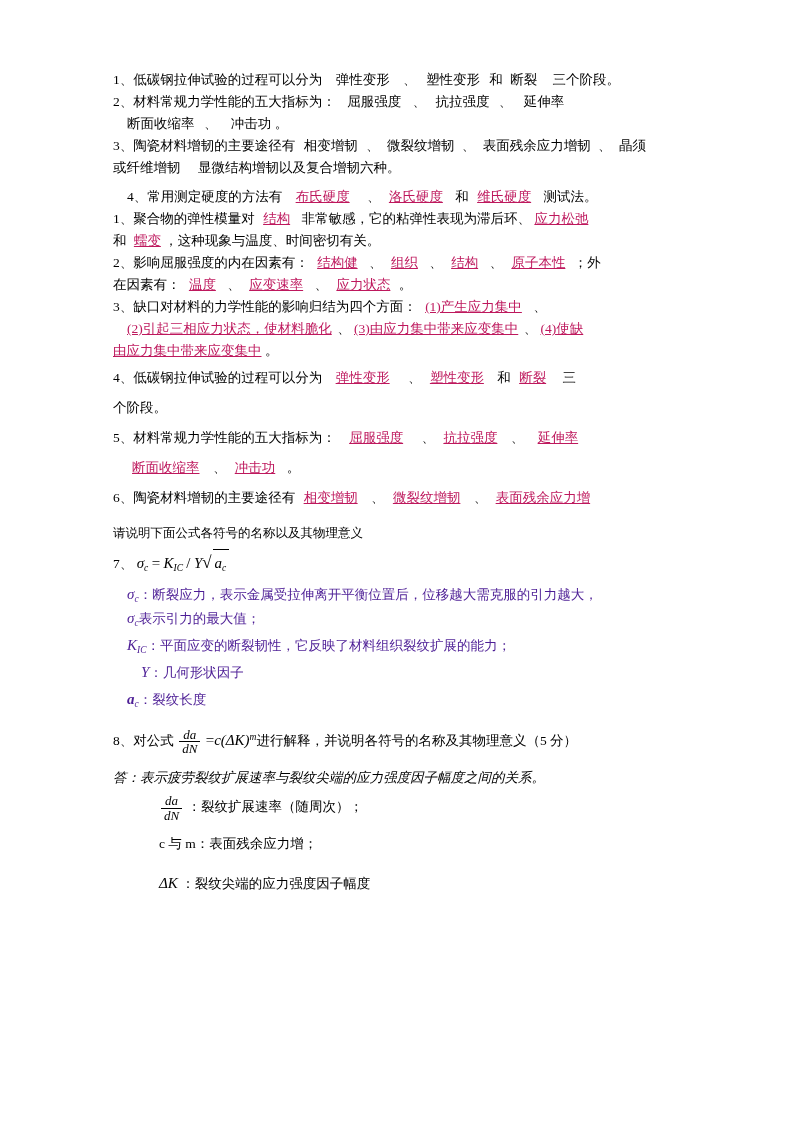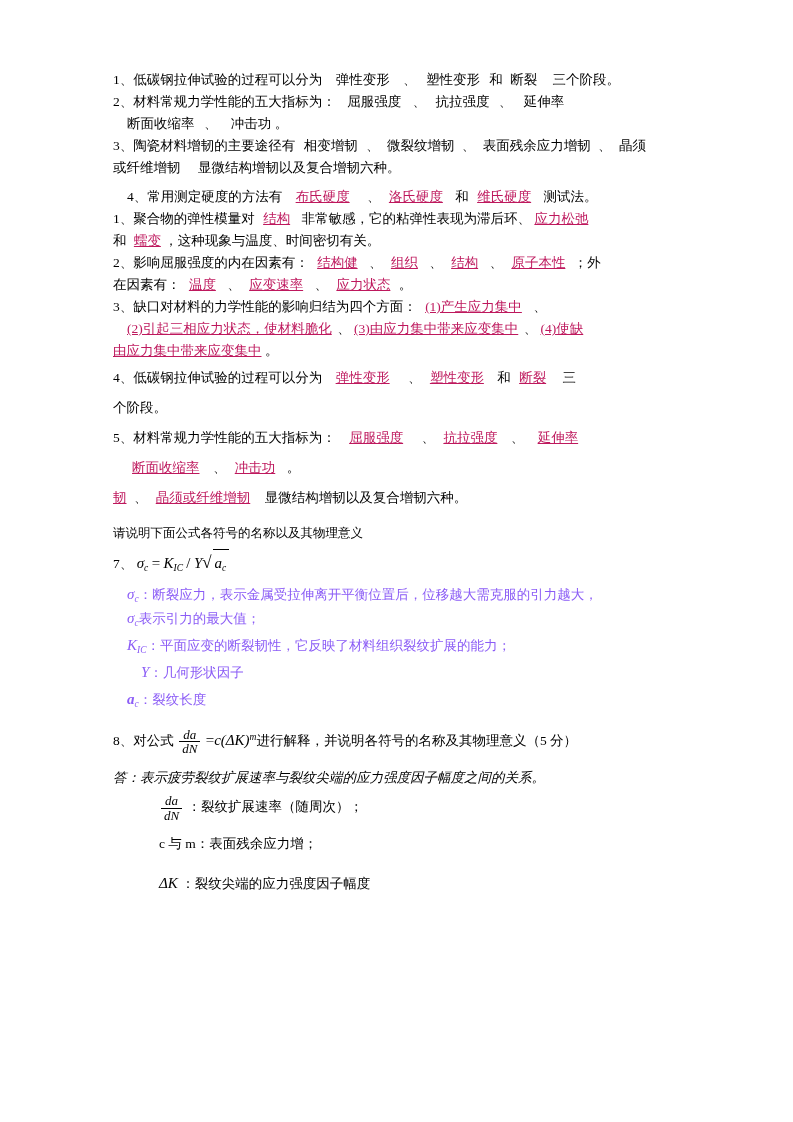--- a/index.html
+++ b/index.html
@@ -78,21 +78,21 @@
     padding: 0 3px 0 2px;
     margin-left: 1px;
   }
   .sqrtsign { font-size: 17px; }
   .eq-line {
     font-size: 13.5px;
     line-height: 26px;
     margin: 0;
   }
   .redline {
-    color: #8b5cf6;
+    color: #4c1d95;
     font-size: 13.5px;
     line-height: 19px;
     margin: 0;
   }
   .blkline {
     color: #000;
     font-size: 13.5px;
     line-height: 20px;
     margin: 0;
   }
@@ -223,25 +223,27 @@
     <span style="padding-left:5px;">、</span>
     <span class="red u u-wide">延伸率</span>
   </div>
   <div class="bigline pad-l">
     <span class="red u u-wide2">断面收缩率</span>
     <span style="padding-left:5px;">、</span>
     <span class="red u u-wide2">冲击功</span>
     <span style="padding-left:3px;">。</span>
   </div>
 
-  <div class="bigline">
-    <span class="red u">韧</span>
-    <span style="padding-left:4px;">、</span>
-    <span class="red u u-wide2">晶须或纤维增韧</span>
-    <span style="padding-left:6px;">显微结构增韧以及复合增韧六种。</span>
+  <div class="bigline sp-before">
+    <span>6、陶瓷材料增韧的主要途径有</span>
+    <span class="red u u-wide2">相变增韧</span>
+    <span style="padding-left:5px;">、</span>
+    <span class="red u u-wide2">微裂纹增韧</span>
+    <span style="padding-left:5px;">、</span>
+    <span class="red u u-wide2">表面残余应力增</span>
   </div>
 
   <div class="line" style="margin-top:10px; font-family:'Liberation Sans', sans-serif; font-size:12.5px;">请说明下面公式各符号的名称以及其物理意义</div>
 
   <div class="eq-line" style="margin-top:6px;">
     <span>7、</span>
     <span class="formula">σ</span><span class="sub">c</span>
     <span class="formula" style="font-style:normal;">=</span>
     <span class="formula">K</span><span class="sub">IC</span>
     <span class="formula" style="font-style:normal;">/</span>

